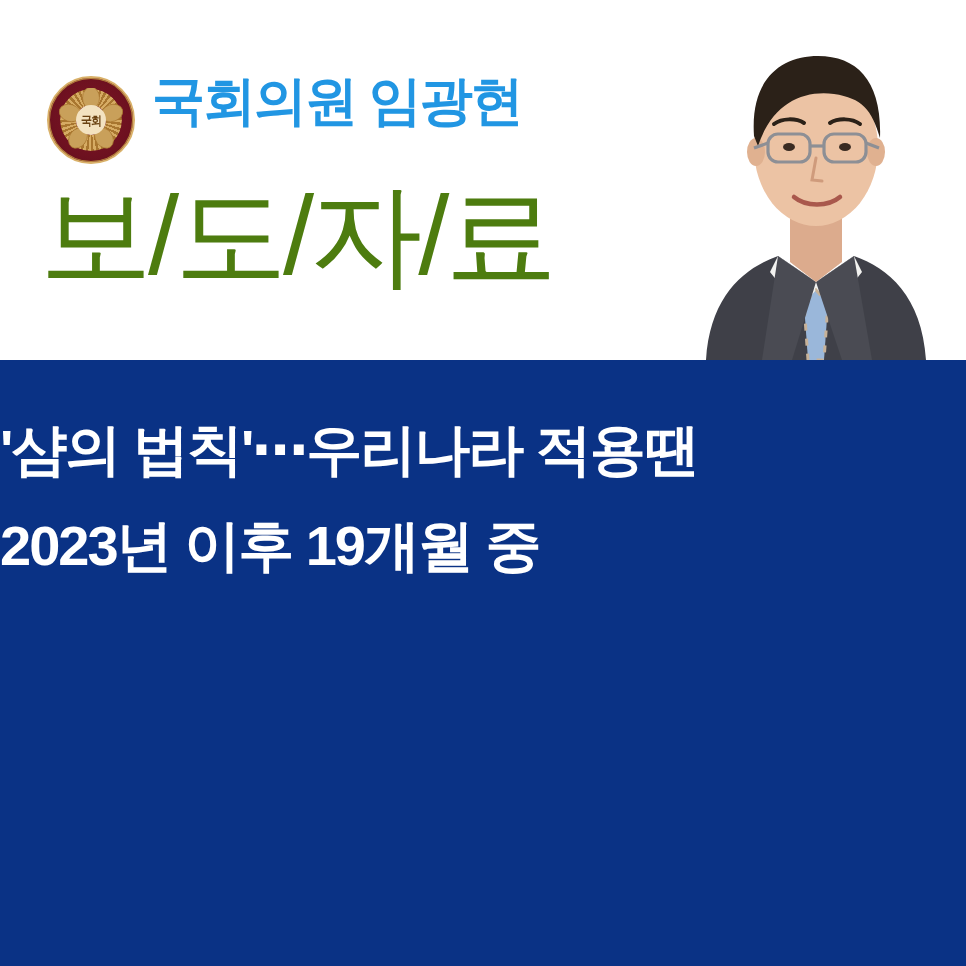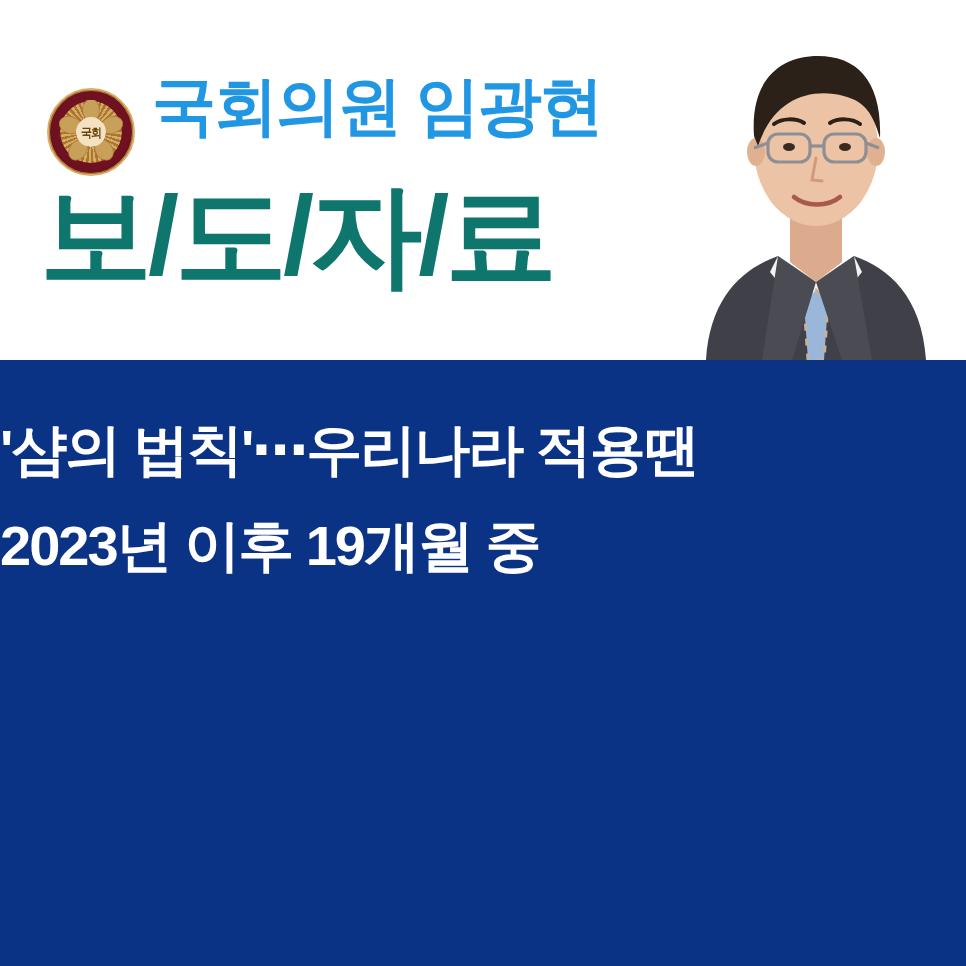--- a/index.html
+++ b/index.html
@@ -29,21 +29,21 @@
     width: 966px;
     height: 360px;
     background: #ffffff;
     overflow: hidden;
   }
 
   
   .emblem {
     position: absolute;
     left: 47px;
-    top: 88px;
+    top: 76px;
     width: 88px;
     height: 88px;
     border-radius: 50%;
     background: radial-gradient(circle at 50% 48%, #7d1524 0%, #6e1120 62%, #5d0d1a 100%);
     border: 2px solid #d9b169;
     box-shadow: 0 0 0 1px #b8863c inset;
     display: flex;
     align-items: center;
     justify-content: center;
   }
@@ -93,34 +93,34 @@
     color: #6a4212;
     letter-spacing: -1px;
     transform: scaleY(1.15);
   }
 
   
   .hdr-line1 {
     position: absolute;
     left: 152px;
     top: 74px;
-    font-size: 64px;
+    font-size: 53px;
     font-weight: 700;
     color: #2196E3;
     letter-spacing: -2px;
     line-height: 1;
     white-space: nowrap;
   }
   .hdr-line2 {
     position: absolute;
     left: 40px;
     top: 176px;
     font-size: 112px;
-    font-weight: 700;
-    color: #0f766e;
+    font-weight: 400;
+    color: #4d7c0f;
     letter-spacing: -4px;
     line-height: 1.08;
     white-space: nowrap;
   }
 
   
   .portrait {
     position: absolute;
     right: 0;
     top: 0;

